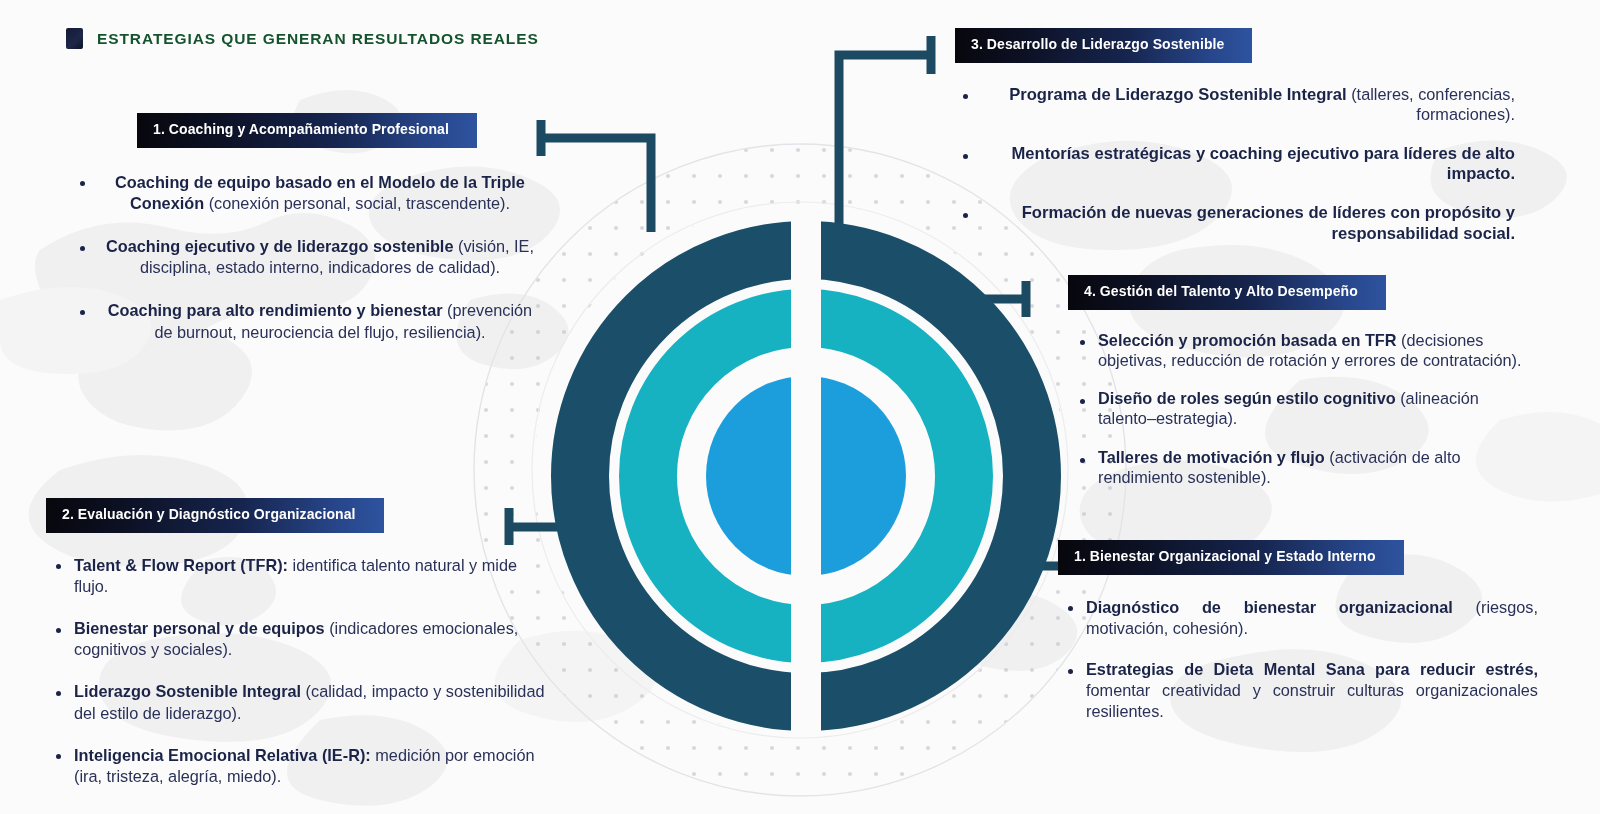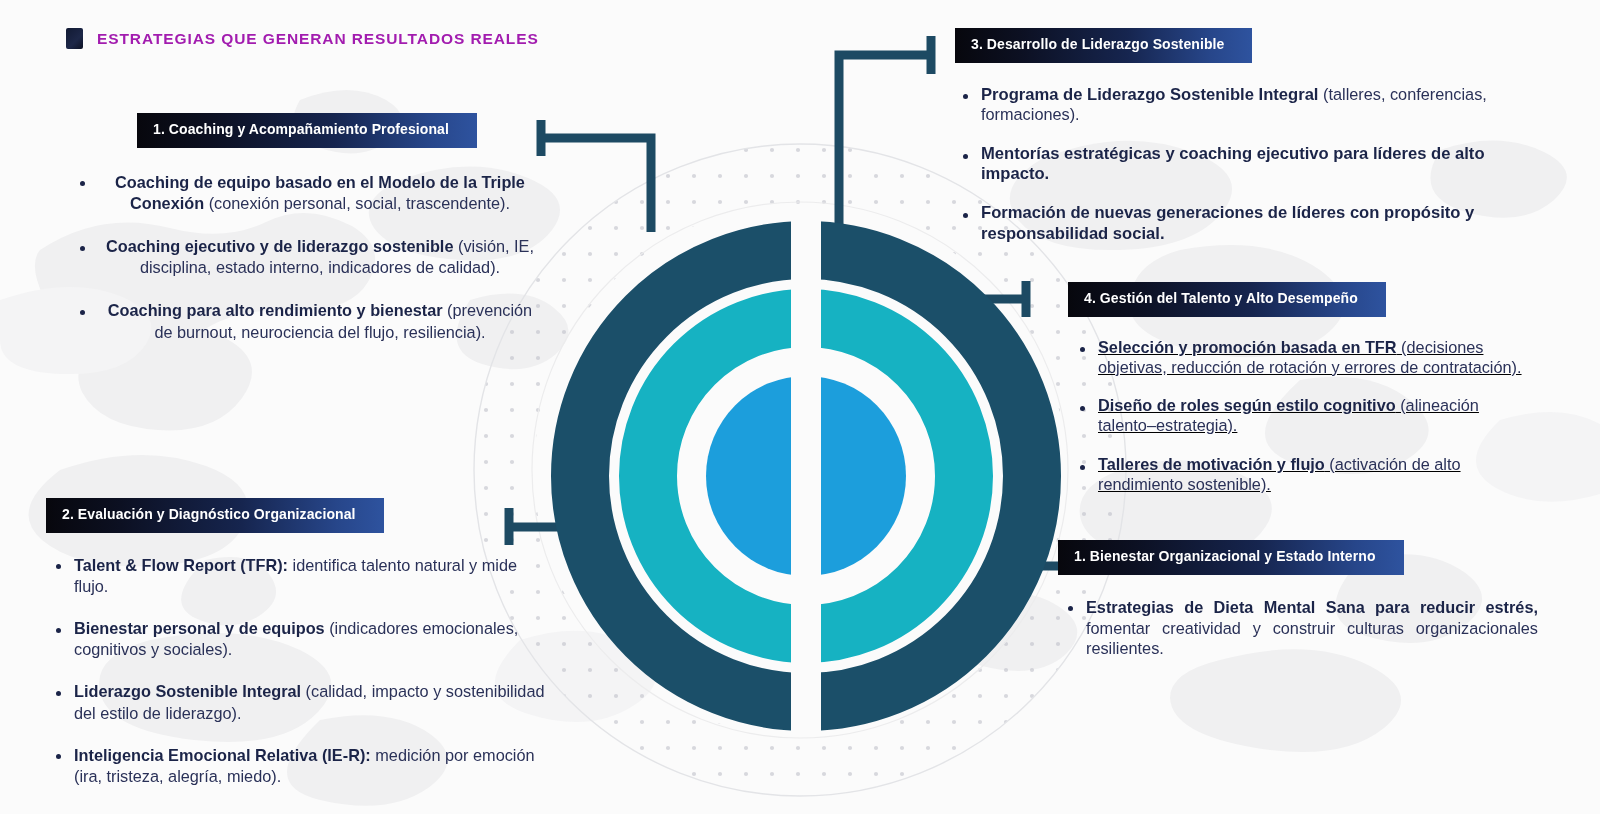--- a/index.html
+++ b/index.html
@@ -20,21 +20,21 @@
     position:absolute;left:66px;top:28px;z-index:6;
     display:flex;align-items:center;gap:14px;
   }
   #eyebrow .sq{
     width:17px;height:21px;border-radius:2px;
     background:linear-gradient(135deg,#121a33 0%,#1d2748 60%,#0d1224 100%);
     box-shadow:0 0 0 1px rgba(255,255,255,.6);
   }
   #eyebrow .tx{
     font-size:15.5px;font-weight:bold;letter-spacing:.9px;
-    color:#a21caf;white-space:nowrap;
+    color:#14532d;white-space:nowrap;
   }
 
   
   #connectors{position:absolute;inset:0;z-index:3;pointer-events:none;}
 
   
   #logo{position:absolute;left:548px;top:218px;width:516px;height:516px;z-index:4;}
 
   
   .panel{position:absolute;z-index:5;}
@@ -67,24 +67,24 @@
   #panel-1 ul{margin-top:24px;}
   #panel-1 li{margin-bottom:22px;}
 
   #panel-2{left:46px;top:498px;width:500px;}
   #panel-2 ul{margin-top:22px;}
   #panel-2 li{margin-bottom:21px;padding-left:28px;}
   #panel-2 li::before{left:10px;}
 
   #panel-3{left:955px;top:28px;width:560px;}
   #panel-3 ul{margin-top:22px;}
-  #panel-3 li{margin-bottom:19px;line-height:1.22;}
+  #panel-3 li{margin-bottom:19px;line-height:1.22;text-align:right;}
   #panel-3 li b{font-size:16.6px;}
 
-  #panel-4{left:1068px;top:282px;width:455px;text-decoration:underline;}
+  #panel-4{left:1068px;top:275px;width:455px;}
   #panel-4 ul{margin-top:21px;}
   #panel-4 li{margin-bottom:19px;line-height:1.22;padding-left:30px;}
   #panel-4 li::before{left:12px;}
 
   #panel-5{left:1058px;top:540px;width:480px;}
   #panel-5 ul{margin-top:22px;}
   #panel-5 li{margin-bottom:21px;line-height:1.28;padding-left:28px;text-align:justify;}
   #panel-5 li::before{left:10px;}
   #panel-5 li:last-child{margin-bottom:0;}
 </style>
@@ -205,20 +205,21 @@
   <ul class="blist">
     <li><b>Selección y promoción basada en TFR</b><span class="lt"> (decisiones objetivas, reducción de rotación y errores de contratación).</span></li>
     <li><b>Diseño de roles según estilo cognitivo</b><span class="lt"> (alineación talento–estrategia).</span></li>
     <li><b>Talleres de motivación y flujo</b><span class="lt"> (activación de alto rendimiento sostenible).</span></li>
   </ul>
 </div>
 
 <div class="panel" id="panel-5">
   <div class="hdr"><span>1. Bienestar Organizacional y Estado Interno</span></div>
   <ul class="blist">
+    <li><b>Diagnóstico de bienestar organizacional</b><span class="lt"> (riesgos, motivación, cohesión).</span></li>
     <li><b>Estrategias de Dieta Mental Sana para reducir estrés,</b><span class="lt"> fomentar creatividad y construir culturas organizacionales resilientes.</span></li>
   </ul>
 </div>
 
 <div id="eyebrow">
   <div class="sq"></div>
   <div class="tx">ESTRATEGIAS QUE GENERAN RESULTADOS REALES</div>
 </div>
 
 </body></html>

